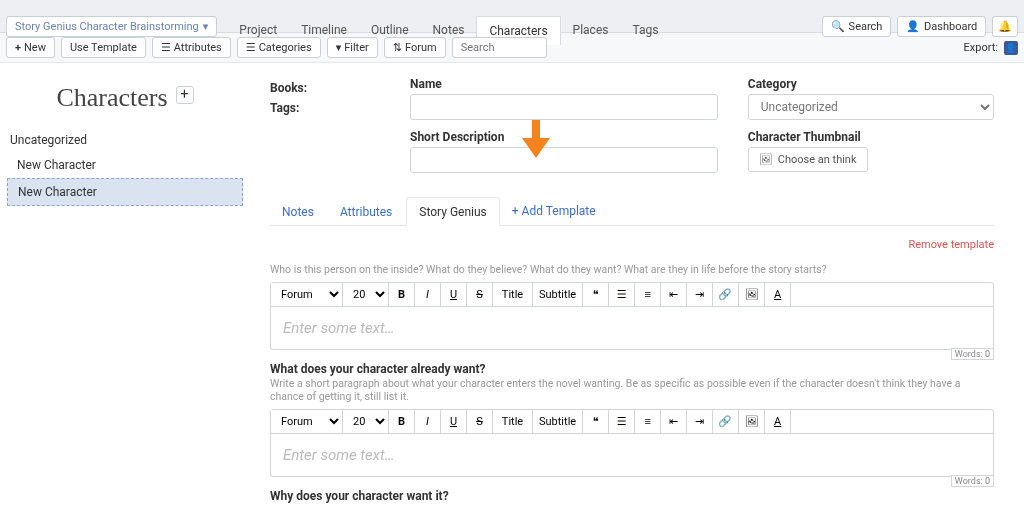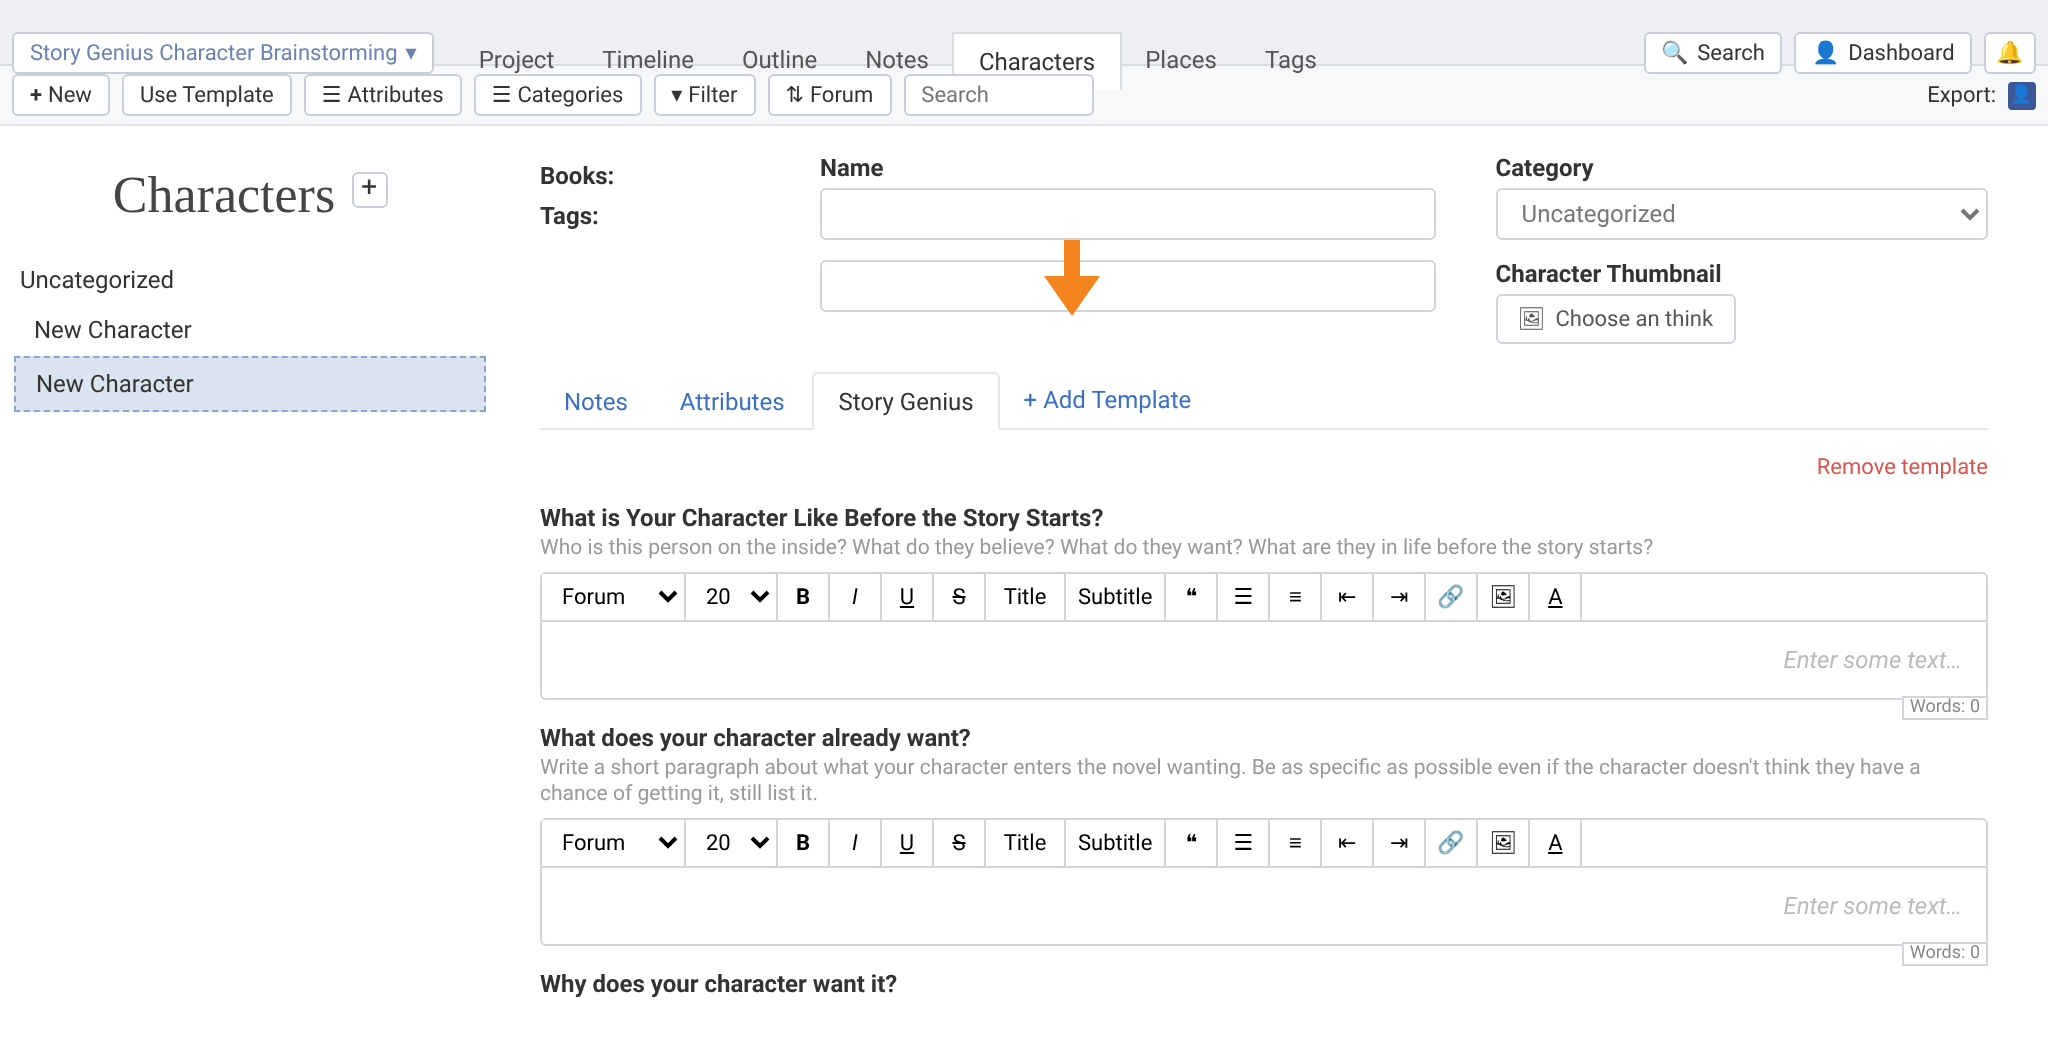--- a/index.html
+++ b/index.html
@@ -56,21 +56,21 @@
 .remove-link { float: right; color: #d9534f; font-size: 11px; margin-top: 12px; cursor: pointer; }
 
 .sec { margin-top: 12px; position: relative; }
 .sec-title { font-weight: bold; font-size: 12px; color: #333; }
 .sec-sub { font-size: 10.5px; color: #999; margin-top: 1px; }
 .rte-bar { display: flex; border: 1px solid #d1d5db; border-radius: 3px 3px 0 0; margin-top: 6px; background: #fff; }
 .rte-sel { border: none; border-right: 1px solid #d1d5db; padding: 4px 6px; font-size: 11px; min-width: 72px; background: #fff; }
 .rte-sel.narrow { min-width: 34px; }
 .rte-btn { border: none; border-right: 1px solid #d1d5db; padding: 4px 0; font-size: 11px; background: #fff; cursor: pointer; min-width: 26px; text-align:center; }
 .rte-btn.wide { min-width: 40px; padding: 4px 6px;}
-.rte-text { border: 1px solid #d1d5db; border-top: none; border-radius: 0 0 3px 3px; padding: 12px; min-height: 30px; font-size: 12px; color: #bbb; font-style: italic; text-align: right; }
+.rte-text { border: 1px solid #d1d5db; border-top: none; border-radius: 0 0 3px 3px; padding: 12px; min-height: 30px; font-size: 15px; color: #bbb; font-style: italic; }
 .words { position: absolute; right: 0; bottom: -10px; border: 1px solid #d1d5db; font-size: 9px; padding: 0 3px; color: #888; background: #fff; }
 
 .arrow { position: absolute; left: 522px; top: 120px; z-index: 5; color: #f5841f; }
 .arrow svg { width: 28px; height: 38px; }
 
 
 .content-wrap::-webkit-scrollbar { width: 12px; }
 .content-wrap::-webkit-scrollbar-thumb { background: #c8cdd6; border-radius: 6px; }
 .content-wrap::-webkit-scrollbar-track { background: #eef0f4; }
 </style>
@@ -150,20 +150,21 @@
     <div class="content">
 
       <div class="top-grid">
         <div class="tg-left">
           <span class="lab">Books:</span>
           <span class="lab">Tags:</span>
         </div>
         <div class="tg-mid">
           <span class="field-lab">Name</span>
           <input class="field-inp" style="">
+          <span class="field-lab">Short Description</span>
           <input class="field-inp" style="">
         </div>
         <div class="tg-right">
           <span class="field-lab">Category</span>
           <select class="select-inp"><option>Uncategorized</option></select>
           <span class="field-lab">Character Thumbnail</span>
           <div class="thumb-btn">
             <span>🖼</span>
             <span>Choose an think</span>
           </div>
@@ -176,21 +177,20 @@
         <div class="sub-tab active">Story Genius</div>
         <div class="add-tmpl">+ Add Template</div>
       </div>
 
       <div style="overflow:hidden;">
         <span class="remove-link">Remove template</span>
       </div>
 
       <div id="sections">
           <div class="sec">
-            <div class="sec-title">What is Your Character Like Before the Story Starts?</div>
             <div class="sec-sub">Who is this person on the inside? What do they believe? What do they want? What are they in life before the story starts?</div>
             <div class="rte-bar">
               <select class="rte-sel"><option>Forum</option></select>
               <select class="rte-sel narrow"><option>20</option></select>
               <button class="rte-btn"><b>B</b></button>
               <button class="rte-btn"><i>I</i></button>
               <button class="rte-btn"><u>U</u></button>
               <button class="rte-btn"><s>S</s></button>
               <button class="rte-btn wide">Title</button>
               <button class="rte-btn wide">Subtitle</button>

